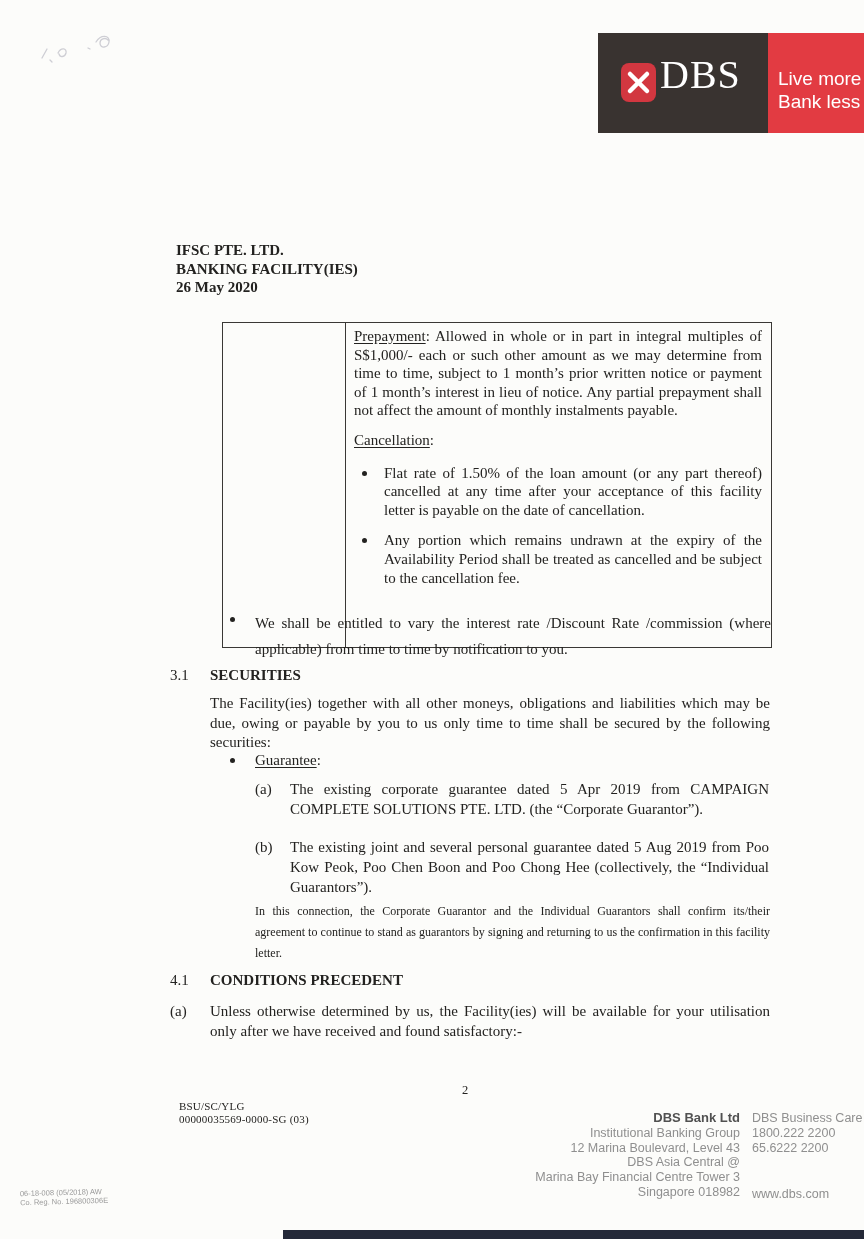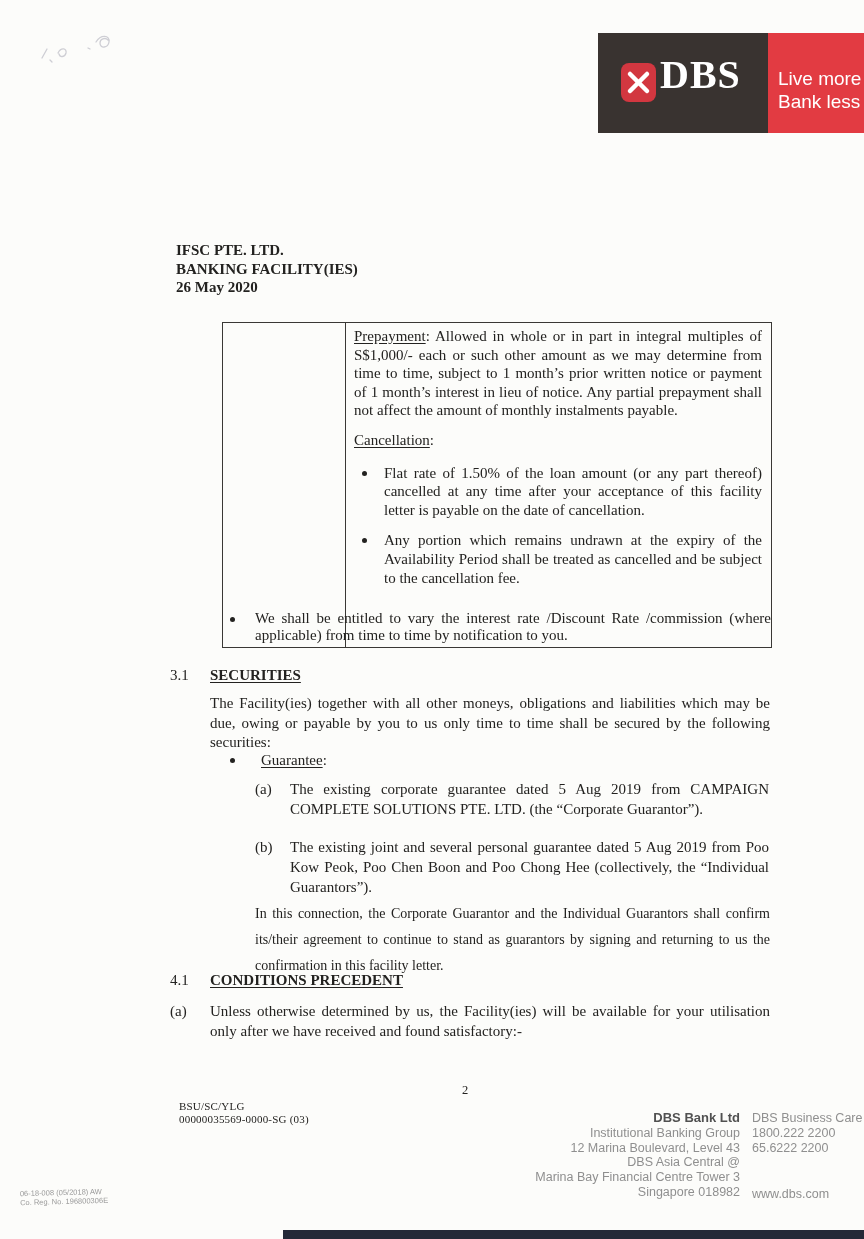--- a/index.html
+++ b/index.html
@@ -4,57 +4,57 @@
 <style>
   html,body{margin:0;padding:0;background:#d8d8d8;}
   .page{
     position:relative;width:864px;height:1239px;margin:0 auto;
     background:#fcfcfa;overflow:hidden;
     font-family:"Liberation Serif","DejaVu Serif",serif;color:#232220;
   }
   
   .banner{position:absolute;left:598px;top:33px;width:266px;height:100px;background:#393330;overflow:hidden;}
   .logo-mark{position:absolute;left:23px;top:30px;width:35px;height:39px;background:#d23740;border-radius:8px;display:flex;align-items:center;justify-content:center;}
-  .logo-word{position:absolute;left:62px;top:22px;font-weight:bold;font-size:40px;color:#ffffff;letter-spacing:1px;line-height:1;}
+  .logo-word{position:absolute;left:62px;top:22px;font-weight:normal;font-size:40px;color:#ffffff;letter-spacing:1px;line-height:1;}
   .logo-red{position:absolute;left:170px;top:0;width:110px;height:100px;background:#e23b42;}
   .tagline{position:absolute;left:10px;top:34px;font-family:"Liberation Sans","DejaVu Sans",sans-serif;font-size:19px;line-height:23px;color:#ffffff;white-space:nowrap;}
   
   .scribble{position:absolute;left:34px;top:26px;opacity:.65;}
   
   .header-block{position:absolute;left:176px;top:241px;font-weight:bold;font-size:15px;line-height:18.5px;}
   
   .tbox{position:absolute;left:222px;top:322px;width:550px;height:326px;border:1.8px solid #3a3835;box-sizing:border-box;display:flex;}
   .tbox-left{width:122px;border-right:1.8px solid #3a3835;flex:none;}
   .tbox-right{flex:1;padding:4px 9px 0 8px;font-size:15px;line-height:18.6px;}
   .just{text-align:justify;}
   .u{text-decoration:underline;text-underline-offset:2px;}
   .p0{margin:0;}
   .cancel{margin:11px 0 0 0;}
   .box-bullets{margin-top:14px;}
   .b-row{display:flex;margin-bottom:12px;}
   .b-marker{width:30px;flex:none;}
   .b-marker .dot{display:block;width:5px;height:5px;border-radius:50%;background:#232220;margin:7px 0 0 8px;}
   .b-text{flex:1;}
   
-  .vary{position:absolute;left:222px;top:610px;width:549px;display:flex;font-size:15px;line-height:17px;}
+  .vary{position:absolute;left:222px;top:610px;width:549px;display:flex;font-size:15px;line-height:26px;}
   .vary .b-marker{width:33px;}
   .sec-head{position:absolute;display:flex;font-size:15px;line-height:19px;align-items:center;}
   .sec-head .num{width:40px;flex:none;font-weight:normal;}
-  .sec-head .ttl{font-weight:bold;text-decoration:underline;text-underline-offset:2px;}
+  .sec-head .ttl{font-weight:bold;text-underline-offset:2px;}
   .h31{left:170px;top:666px;}
   .h41{left:170px;top:971px;}
   .intro{position:absolute;left:210px;top:694px;width:560px;font-size:15px;line-height:19.5px;text-align:justify;}
-  .guarantee{position:absolute;left:222px;top:751px;width:548px;display:flex;font-size:15px;line-height:19px;gap:6px;}
+  .guarantee{position:absolute;left:222px;top:751px;width:548px;display:flex;font-size:15px;line-height:19px;}
   .guarantee .b-marker{width:33px;}
   .g-item{position:absolute;left:255px;width:514px;display:flex;font-size:15px;line-height:19.8px;}
   .g-item .lab{width:35px;flex:none;}
   .g-item .txt{flex:1;text-align:justify;}
   .ia{top:780px;}
   .ib{top:838px;}
-  .closing{position:absolute;left:255px;top:901px;width:515px;font-size:14px;line-height:26px;text-align:justify;}
+  .closing{position:absolute;left:255px;top:901px;width:515px;font-size:12px;line-height:21px;text-align:justify;}
   .cond-item{position:absolute;left:170px;top:1002px;width:600px;display:flex;font-size:15px;line-height:19.8px;}
   .cond-item .lab{width:40px;flex:none;}
   .cond-item .txt{flex:1;text-align:justify;}
   
   .pageno{position:absolute;left:420px;top:1083px;width:90px;text-align:center;font-size:12.5px;}
   .refs{position:absolute;left:179px;top:1100px;font-size:11px;line-height:12.5px;letter-spacing:.2px;}
   .sans{font-family:"Liberation Sans","DejaVu Sans",sans-serif;}
   .bank-addr{position:absolute;right:124px;top:1111px;width:400px;text-align:right;font-size:12.5px;line-height:14.8px;color:#8f8f8f;}
   .bank-addr .bank-name{font-weight:bold;color:#515151;font-size:13px;}
   .contact-col{position:absolute;left:752px;top:1111px;width:112px;font-size:12.5px;line-height:14.8px;color:#8f8f8f;white-space:nowrap;overflow:hidden;}
@@ -138,21 +138,21 @@
 
   <div class="guarantee">
     <span class="b-marker">
         <span class="dot"></span>
       </span>
     <span><span class="u">Guarantee</span><span>:</span></span>
   </div>
 
   <div class="g-item ia">
     <span class="lab">(a)</span>
-    <span class="txt">The existing corporate guarantee dated 5 Aug 2019 from CAMPAIGN COMPLETE SOLUTIONS PTE. LTD. (the “Corporate Guarantor”).</span>
+    <span class="txt">The existing corporate guarantee dated 5 Apr 2019 from CAMPAIGN COMPLETE SOLUTIONS PTE. LTD. (the “Corporate Guarantor”).</span>
   </div>
   <div class="g-item ib">
     <span class="lab">(b)</span>
     <span class="txt">The existing joint and several personal guarantee dated 5 Aug 2019 from Poo Kow Peok, Poo Chen Boon and Poo Chong Hee (collectively, the “Individual Guarantors”).</span>
   </div>
 
   <div class="closing">In this connection, the Corporate Guarantor and the Individual Guarantors shall confirm its/their agreement to continue to stand as guarantors by signing and returning to us the confirmation in this facility letter.</div>
 
   <div class="sec-head h41">
     <span class="num">4.1</span>

